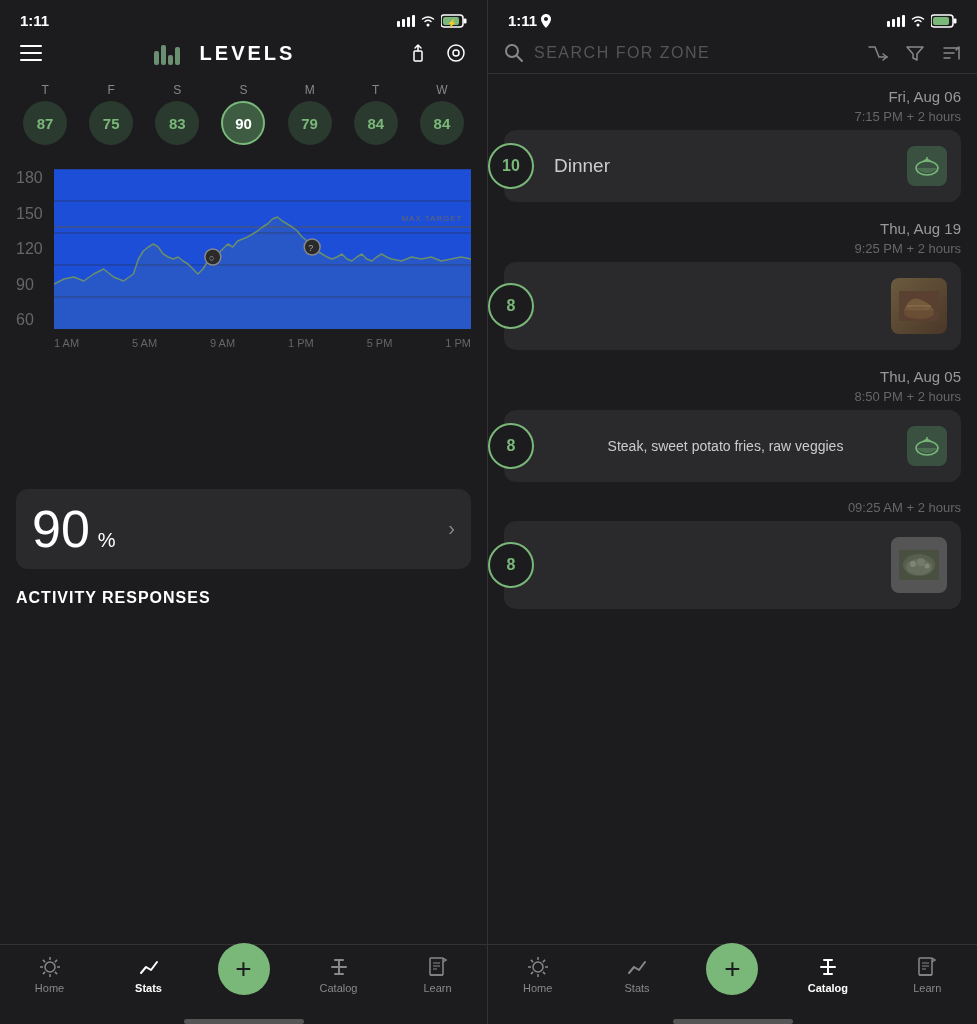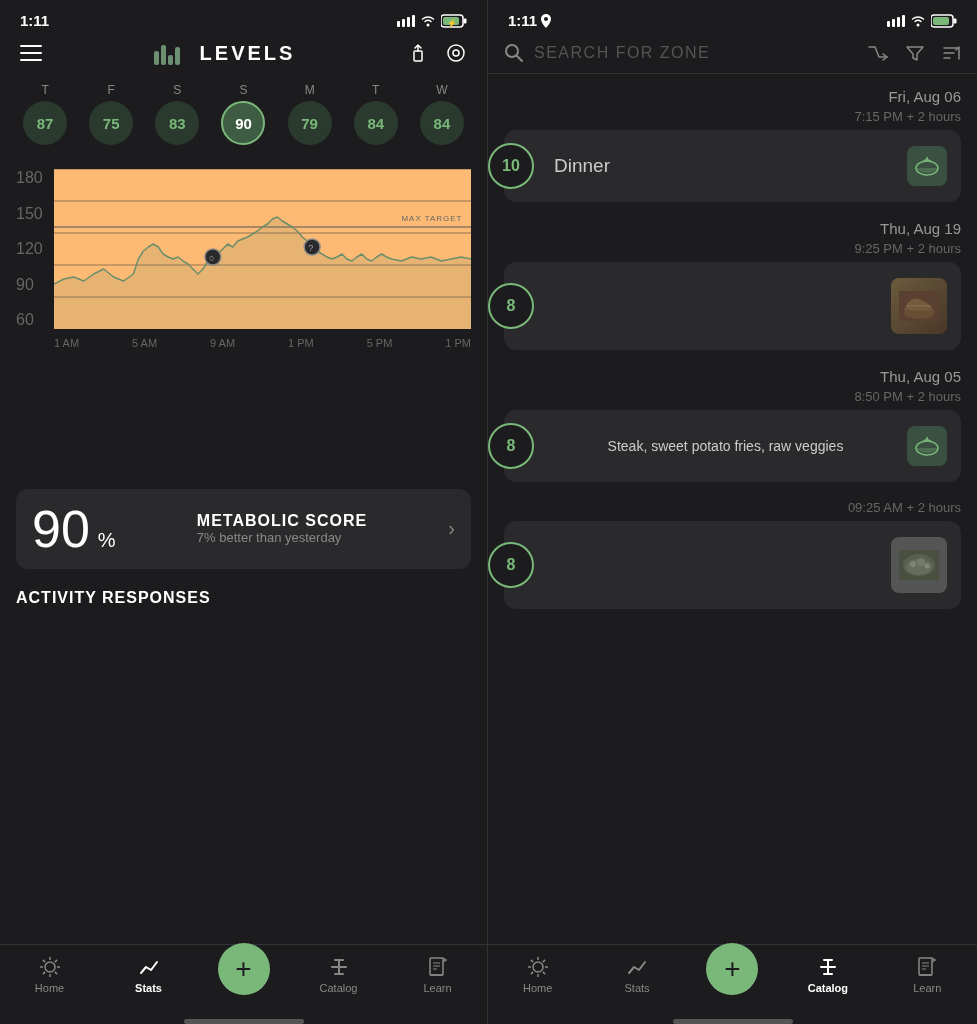--- a/index.html
+++ b/index.html
@@ -136,21 +136,21 @@
     .chart-y-label {
       color: #666;
       font-size: 16px;
     }
     .chart-plot {
       position: absolute;
       left: 38px;
       right: 0;
       top: 0;
       bottom: 20px;
-      background: #fdba74;
+      background: #1d4ed8;
       overflow: hidden;
     }
     .chart-x-axis {
       position: absolute;
       left: 38px;
       right: 0;
       bottom: 0;
       display: flex;
       justify-content: space-between;
     }
@@ -543,24 +543,20 @@
           <span class="chart-x-label">5 PM</span>
           <span class="chart-x-label">1 PM</span>
         </div>
       </div>
     </div>
 
     <div class="metabolic-card">
       <div class="metabolic-score-left">
         <span class="metabolic-number">90</span>
         <span class="metabolic-pct">%</span>
-      </div>
-      <div class="metabolic-text">
-        <span class="metabolic-title">METABOLIC SCORE</span>
-        <span class="metabolic-sub">7% better than yesterday</span>
       </div>
       <span class="chevron-right">›</span>
     </div>
 
     <div class="activity-section">
       <div class="activity-title">ACTIVITY RESPONSES</div>
     </div>
 
     <div style="flex:1;"></div>
 

